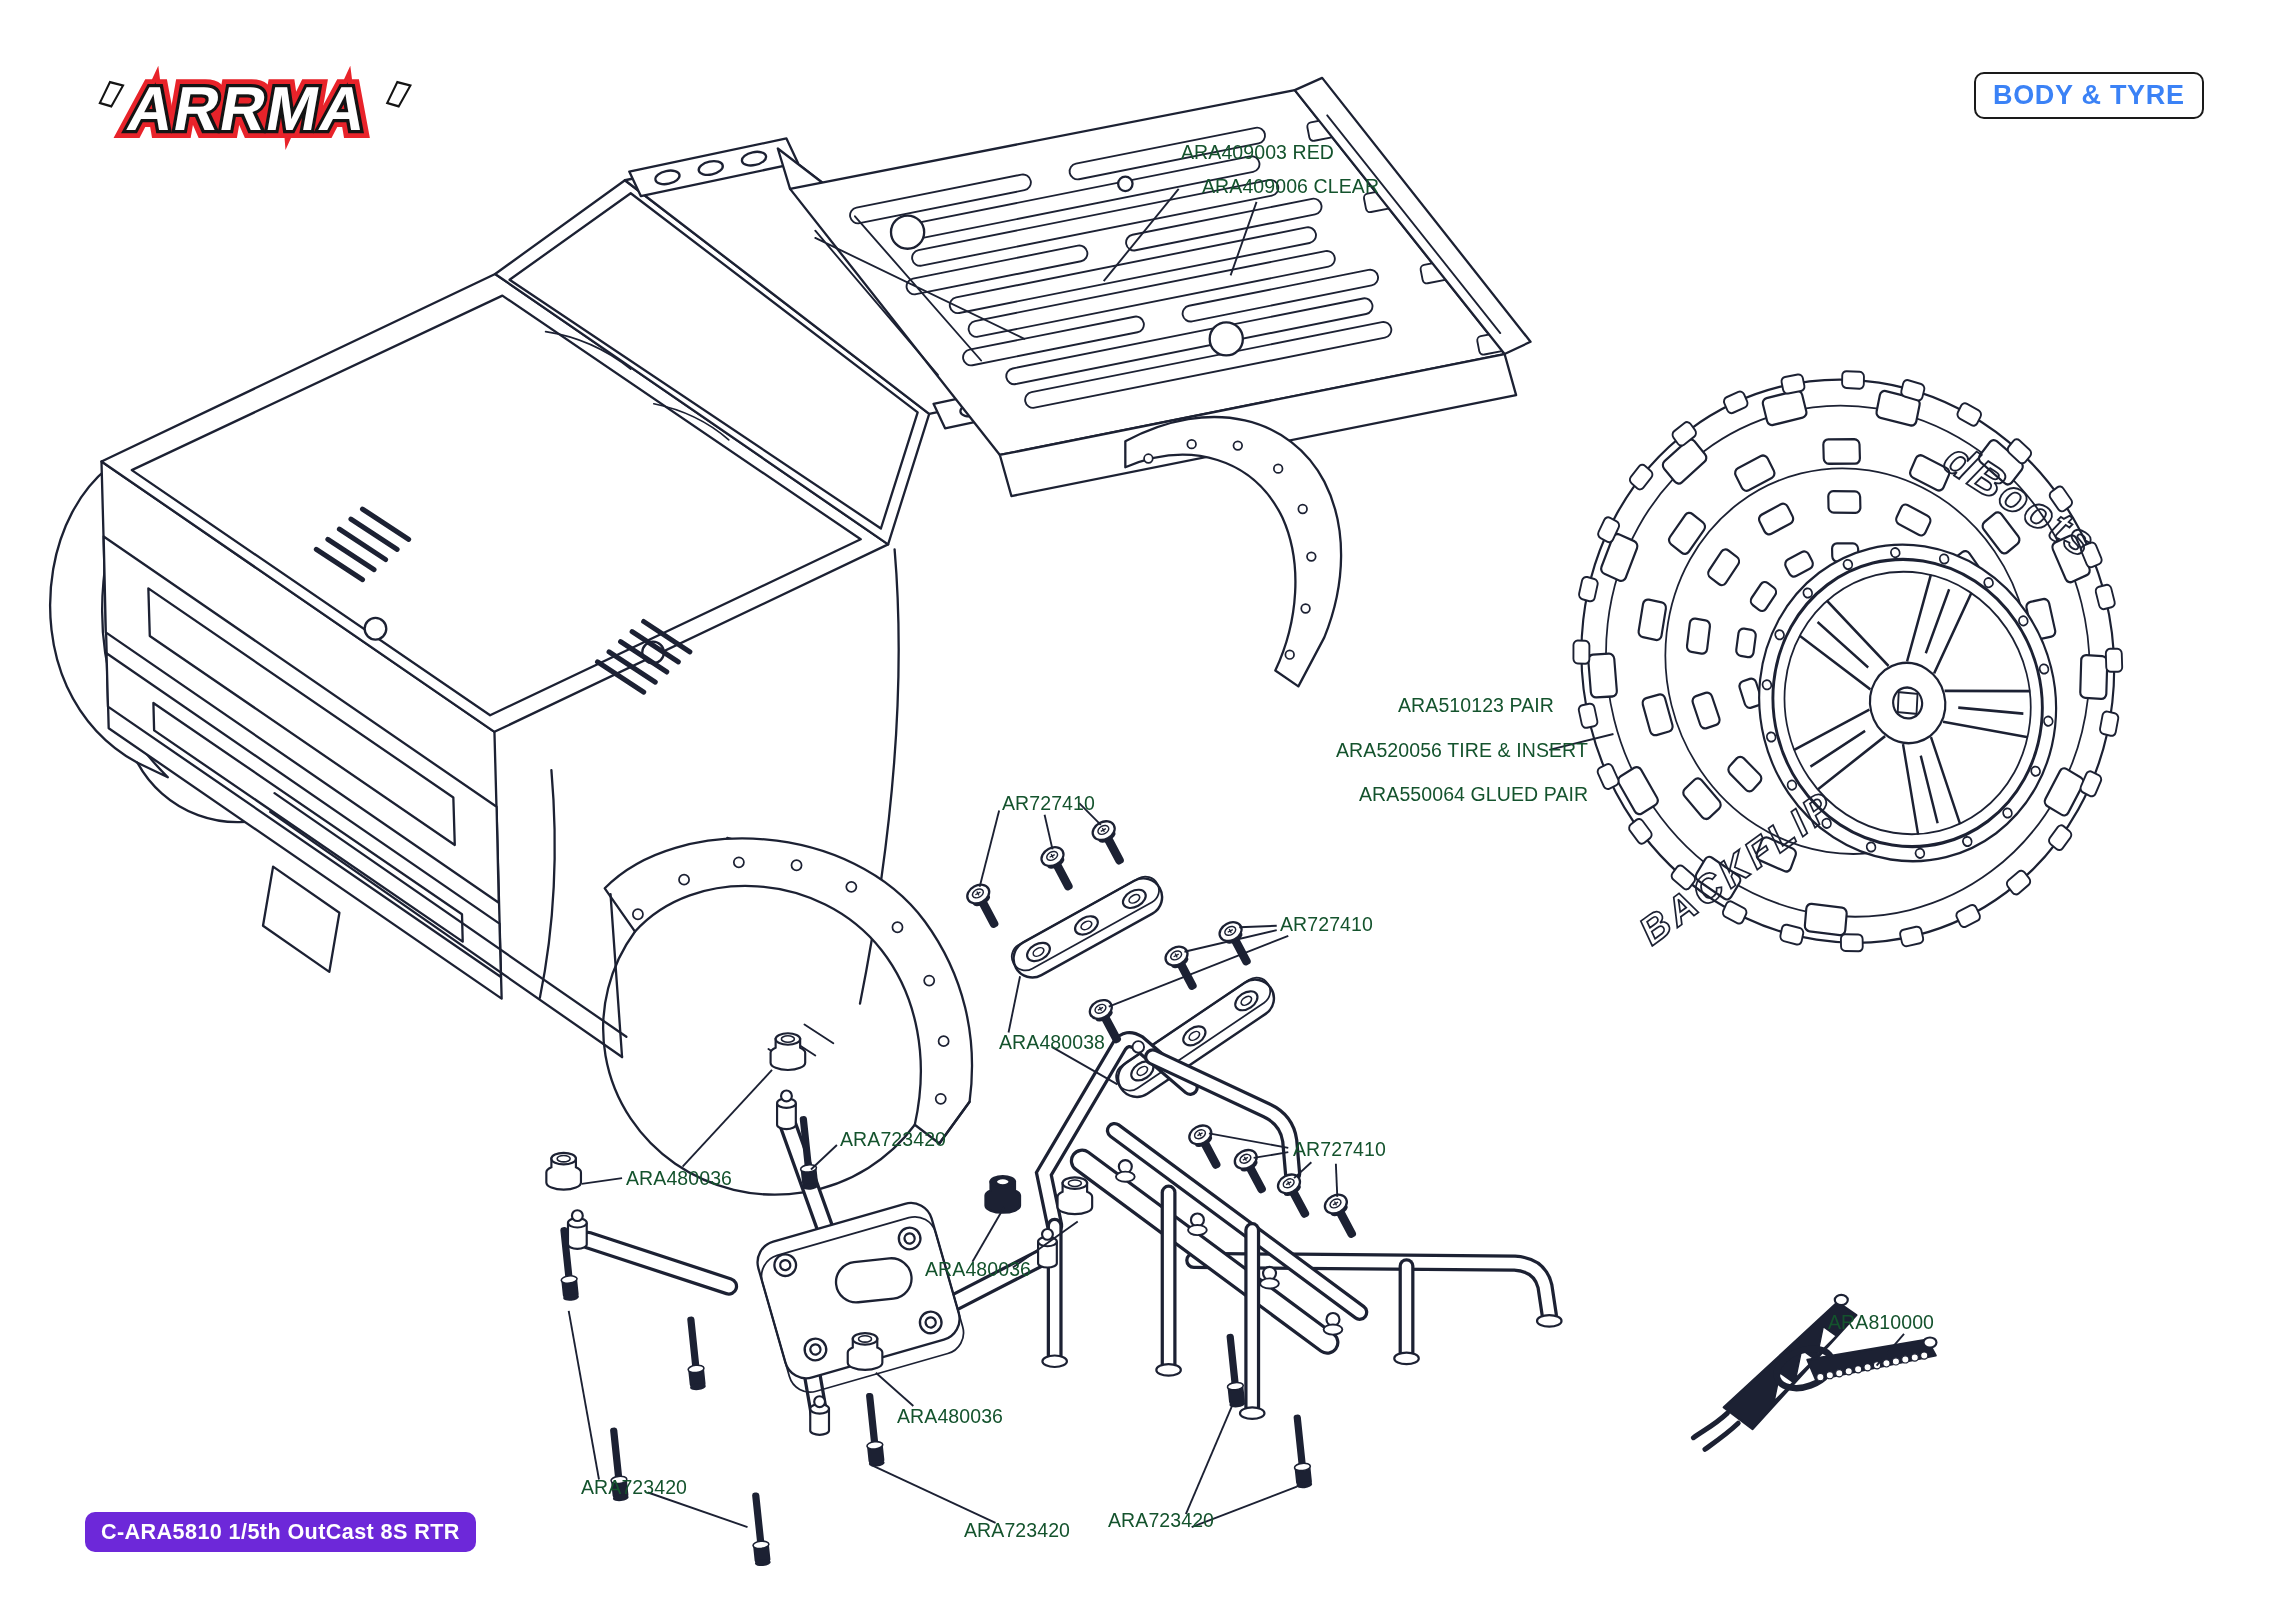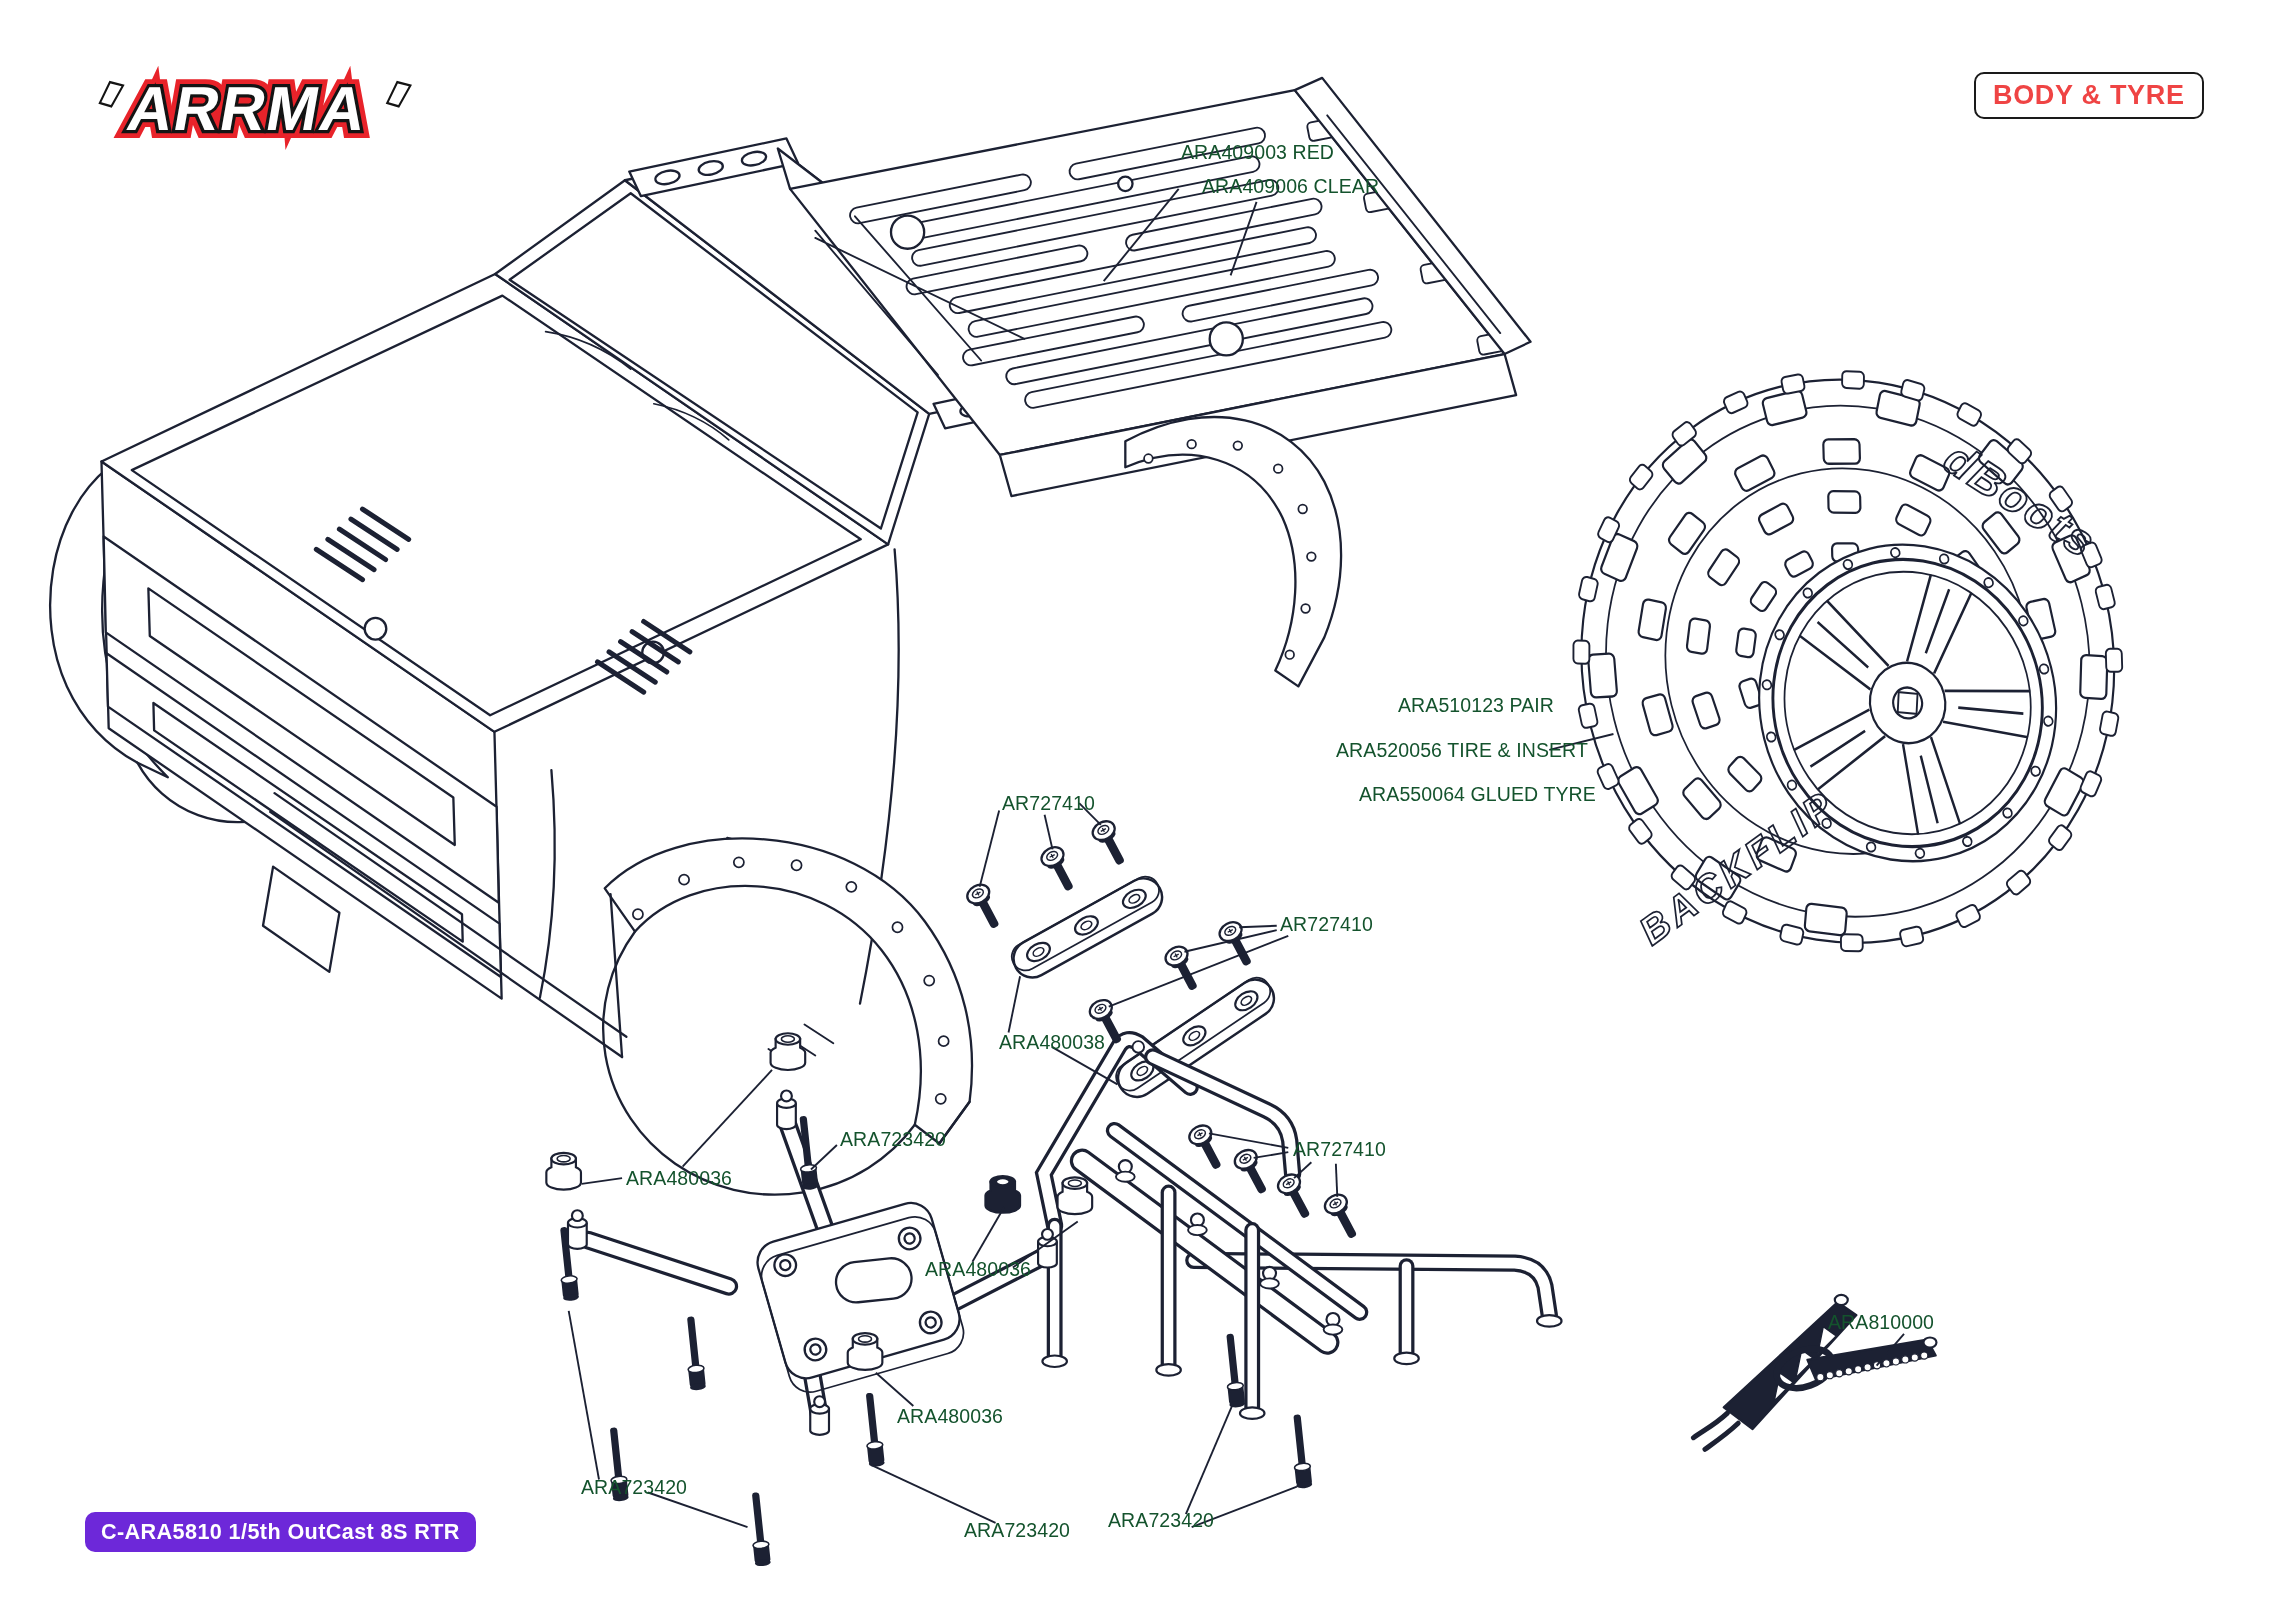--- a/index.html
+++ b/index.html
@@ -1,21 +1,21 @@
 <!DOCTYPE html>
 <html style="font-size:11.5px"><head>
 <meta charset="utf-8">
 <style>
   html,body{margin:0;padding:0;background:#ffffff;}
   .stage{position:relative;width:2273px;height:1623px;background:#ffffff;overflow:hidden;
          font-family:"Liberation Sans", sans-serif;}
   .part-label{position:absolute;font-size:19.5px;color:#14532d;white-space:nowrap;
               font-family:"Liberation Sans", sans-serif;letter-spacing:0.1px;}
   .section-badge{position:absolute;top:72px;right:69px;border:2.9px solid #1a1a1a;border-radius:10px;
-              padding:5.8px 17.3px;font-size:27px;font-weight:bold;color:#ef4444;letter-spacing:0.7px;
+              padding:5.8px 17.3px;font-size:27px;font-weight:bold;color:#3b82f6;letter-spacing:0.7px;
               background:#fff;}
   .model-badge{position:absolute;left:85px;top:1512px;background:#6d28d9;border-radius:10px;
               padding:7.2px 16px;font-size:21.6px;font-weight:bold;color:#ffffff;letter-spacing:0.4px;}
   svg{position:absolute;left:0;top:0;}
   .logo-wrap{position:absolute;left:75px;top:63px;width:361px;height:87px;}
 </style>
 </head>
 <body>
 
 <div class="stage">
@@ -581,21 +581,21 @@
       </g>
     </svg>
   </div>
 
   <div class="section-badge">BODY &amp; TYRE</div>
 
   <div class="part-label" style="left: 1181px; top: 141px;">ARA409003 RED</div>
   <div class="part-label" style="left: 1202px; top: 175px;">ARA409006 CLEAR</div>
   <div class="part-label" style="left: 1398px; top: 694px;">ARA510123 PAIR</div>
   <div class="part-label" style="left: 1336px; top: 739px;">ARA520056 TIRE &amp; INSERT</div>
-  <div class="part-label" style="left: 1359px; top: 783px;">ARA550064 GLUED TYRE</div>
+  <div class="part-label" style="left: 1359px; top: 783px;">ARA550064 GLUED PAIR</div>
   <div class="part-label" style="left: 1002px; top: 792px;">AR727410</div>
   <div class="part-label" style="left: 1280px; top: 913px;">AR727410</div>
   <div class="part-label" style="left: 964px; top: 1031px; margin-left: 35px;">ARA480038</div>
   <div class="part-label" style="left: 840px; top: 1128px;">ARA723420</div>
   <div class="part-label" style="left: 626px; top: 1167px;">ARA480036</div>
   <div class="part-label" style="left: 1293px; top: 1138px;">AR727410</div>
   <div class="part-label" style="left: 925px; top: 1258px;">ARA480036</div>
   <div class="part-label" style="left: 897px; top: 1405px;">ARA480036</div>
   <div class="part-label" style="left: 581px; top: 1476px;">ARA723420</div>
   <div class="part-label" style="left: 964px; top: 1519px;">ARA723420</div>

